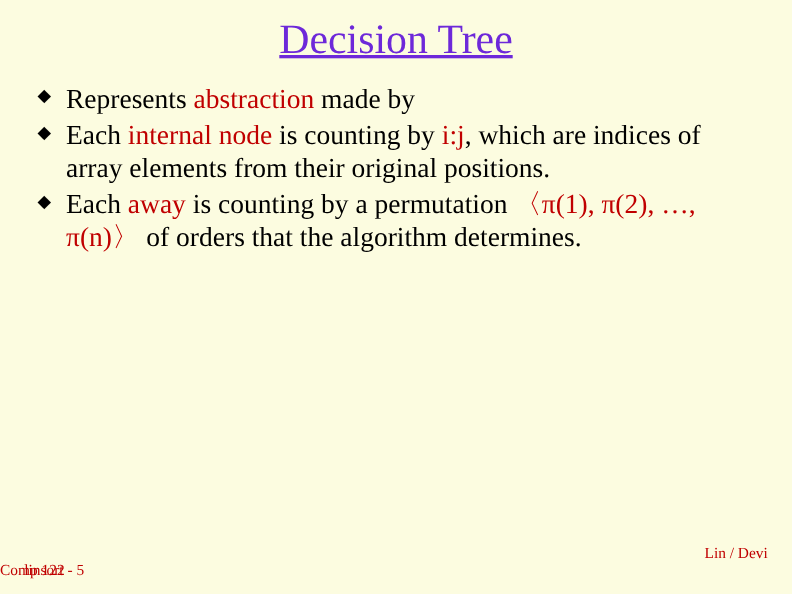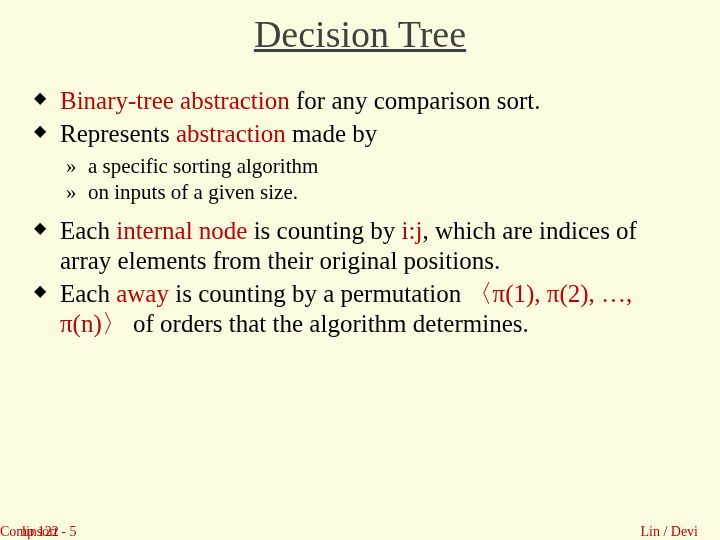--- a/index.html
+++ b/index.html
@@ -15,23 +15,24 @@
   }
   .slide {
     width: 720px;
     height: 540px;
     position: relative;
     box-sizing: border-box;
   }
   .title {
     text-align: center;
     font-size: 38px;
-    color: #404040;
+    color: #6d28d9;
     text-decoration: underline;
-    margin: 12px;
+    padding-top: 14px;
+    margin: 0;
     font-weight: normal;
   }
   .body {
     padding: 18px 32px 0 32px;
   }
   .bullet1 {
     position: relative;
     padding-left: 28px;
     font-size: 25px;
     line-height: 1.22;
@@ -69,47 +70,36 @@
   .footer {
     position: absolute;
     bottom: 12px;
     left: 0;
     width: 720px;
     font-size: 14px;
     color: #c00000;
   }
   .footer-left  { position: absolute; left: 22px;  bottom: 0; }
   .footer-center{ position: absolute; left: 0; right: 0; text-align: left; bottom: 0; }
-  .footer-right { position: absolute; right: 22px; bottom: 0; }
+  .footer-right { position: absolute; right: 22px; bottom: 16px; }
 </style>
 </head>
 <body>
 
 <div class="slide">
 
   <h1 class="title">Decision Tree</h1>
 
   <div class="body">
 
-    <div class="bullet1">
-      <span class="red">Binary-tree abstraction</span><span> for any comparison sort.</span>
-    </div>
 
     <div class="bullet1">
       <span>Represents </span><span class="red">abstraction</span><span> made by</span>
     </div>
 
-    <div class="sub-group">
-      <div class="bullet2">
-        <span>a specific sorting algorithm</span>
-      </div>
-      <div class="bullet2">
-        <span>on inputs of a given size.</span>
-      </div>
-    </div>
 
 
     <div class="bullet1">
       <span>Each </span><span class="red">internal node</span><span> is counting by </span><span class="red ital">i:j</span><span>, which are indices of array elements from their original positions.</span>
     </div>
 
     <div class="bullet1">
       <span>Each </span><span class="red">away</span><span> is counting by a permutation </span><span class="red">〈π(1), π(2), …, π(n)〉</span><span> of orders that the algorithm determines.</span>
     </div>
 

